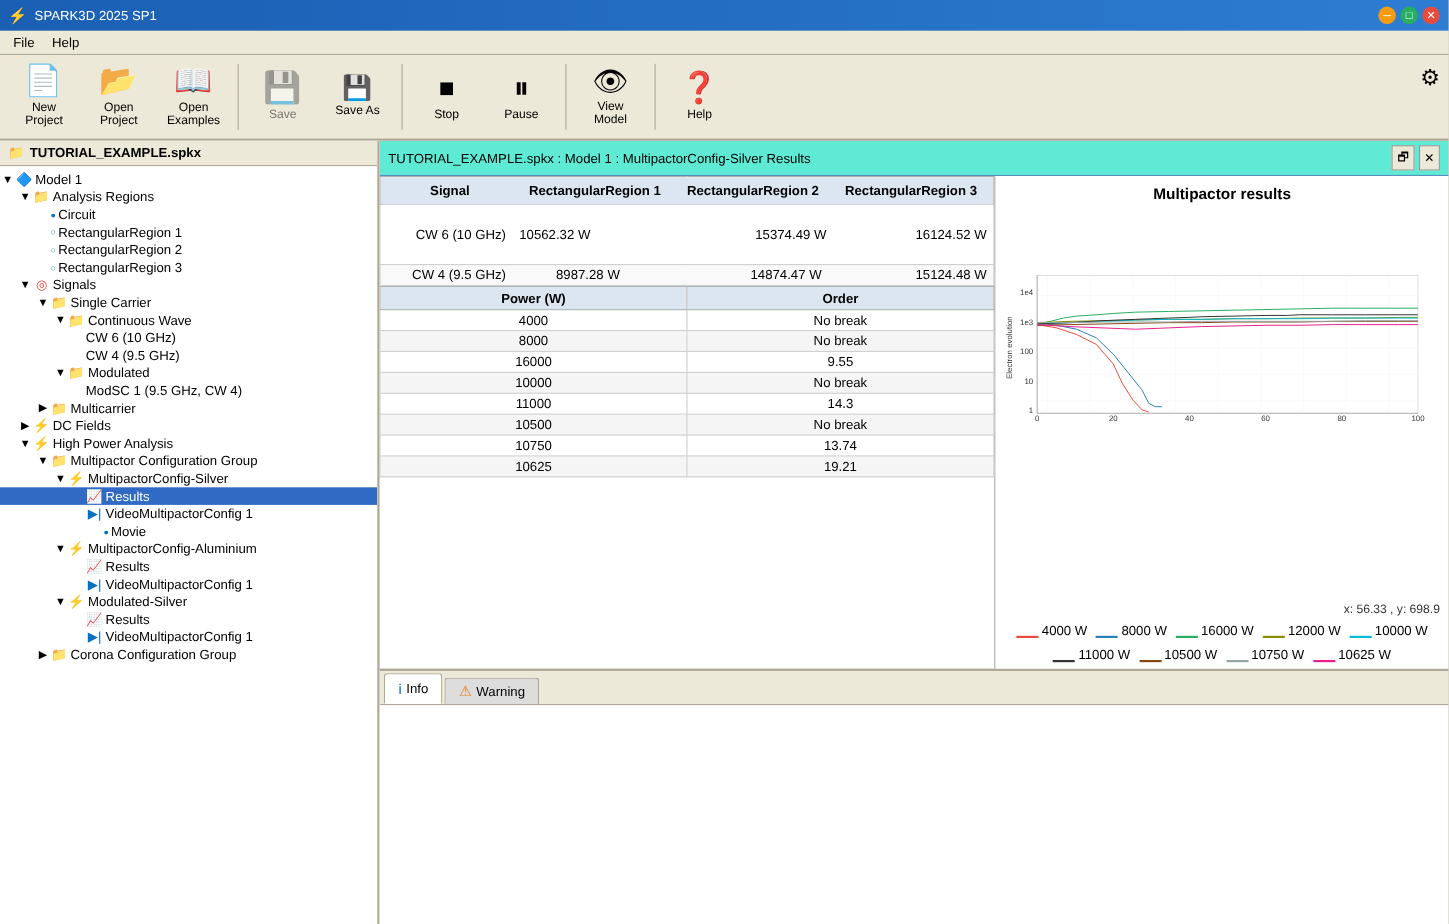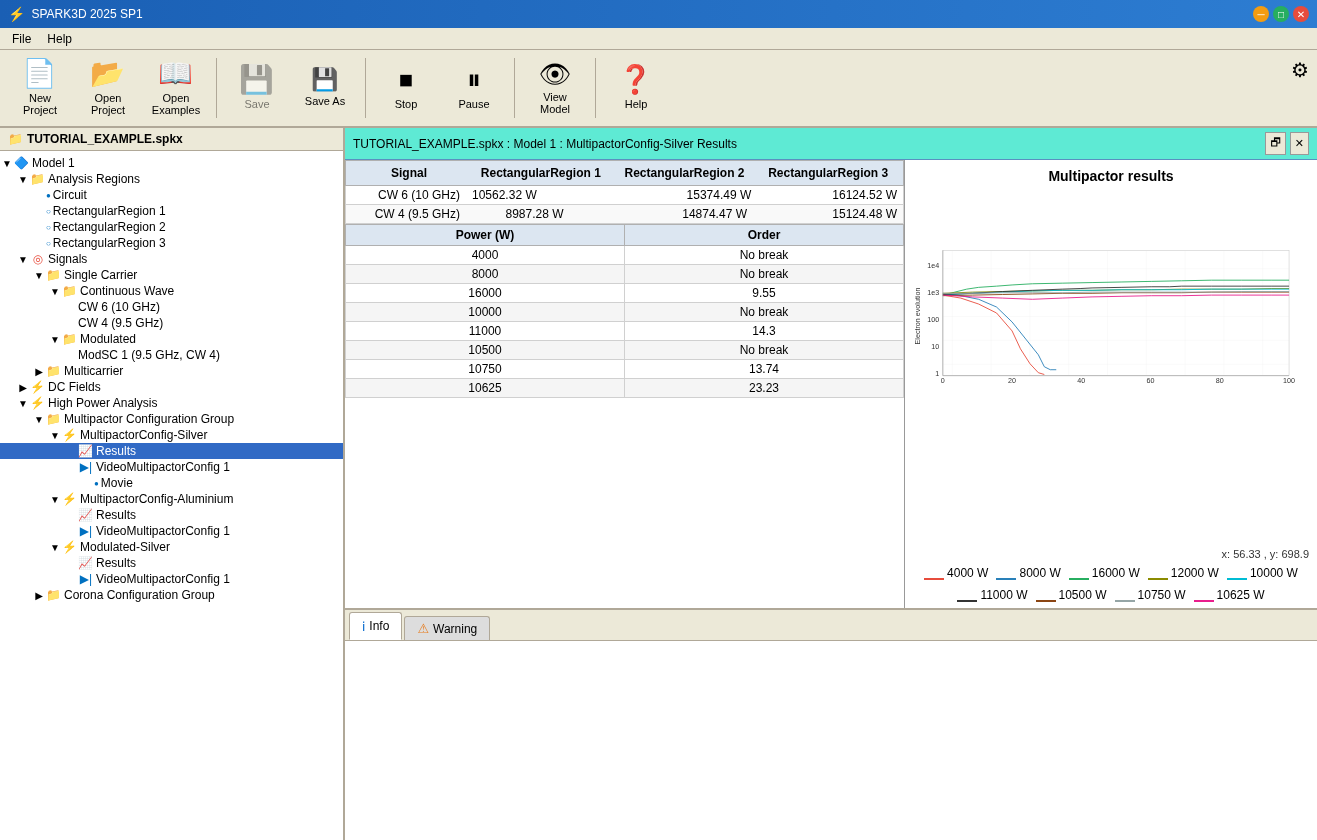--- a/index.html
+++ b/index.html
@@ -496,21 +496,21 @@
   </thead>
   <tbody>
     <tr>
       <td colspan="2" style="border:1px solid #d0d0d0; padding:0;">
         <table style="width:100%; border-collapse:collapse;">
           <tbody>
                         <tr>
             <td style="width:120px; border:none; padding:2px 6px;">CW 6 (10 GHz)</td>
             <td style="border:none; padding:2px 6px; text-align:left;">10562.32 W</td>
             <td style="border:none; padding:2px 6px; text-align:right;">15374.49 W</td>
-            <td style="border:none; padding:2px 6px; text-align:right;margin-top:44px;">16124.52 W</td>
+            <td style="border:none; padding:20px 6px; text-align:right;margin-top:44px;">16124.52 W</td>
           </tr>
         </tbody>
                     </table>
       </td>
     </tr>
     <tr style="background:#f9f9f9;">
       <td colspan="2" style="border:1px solid #d0d0d0; padding:0;">
         <table style="width:100%; border-collapse:collapse;">
           <tbody>
                         <tr>
@@ -556,21 +556,21 @@
     <tr>
                   <td class="center">10500</td>
                   <td class="center">No break</td>
                 </tr>
     <tr>
                   <td class="center">10750</td>
                   <td class="center">13.74</td>
                 </tr>
     <tr>
                   <td class="center">10625</td>
-                  <td class="center">23.23</td>
+                  <td class="center">19.21</td>
                 </tr>
   </tbody>
 </table>
           </div>
 
         <div class="chart-container">
           <div class="chart-title">Multipactor results</div>
           <div class="chart-area">
             <svg width="100%" height="240" viewBox="0 0 650 240">
 

